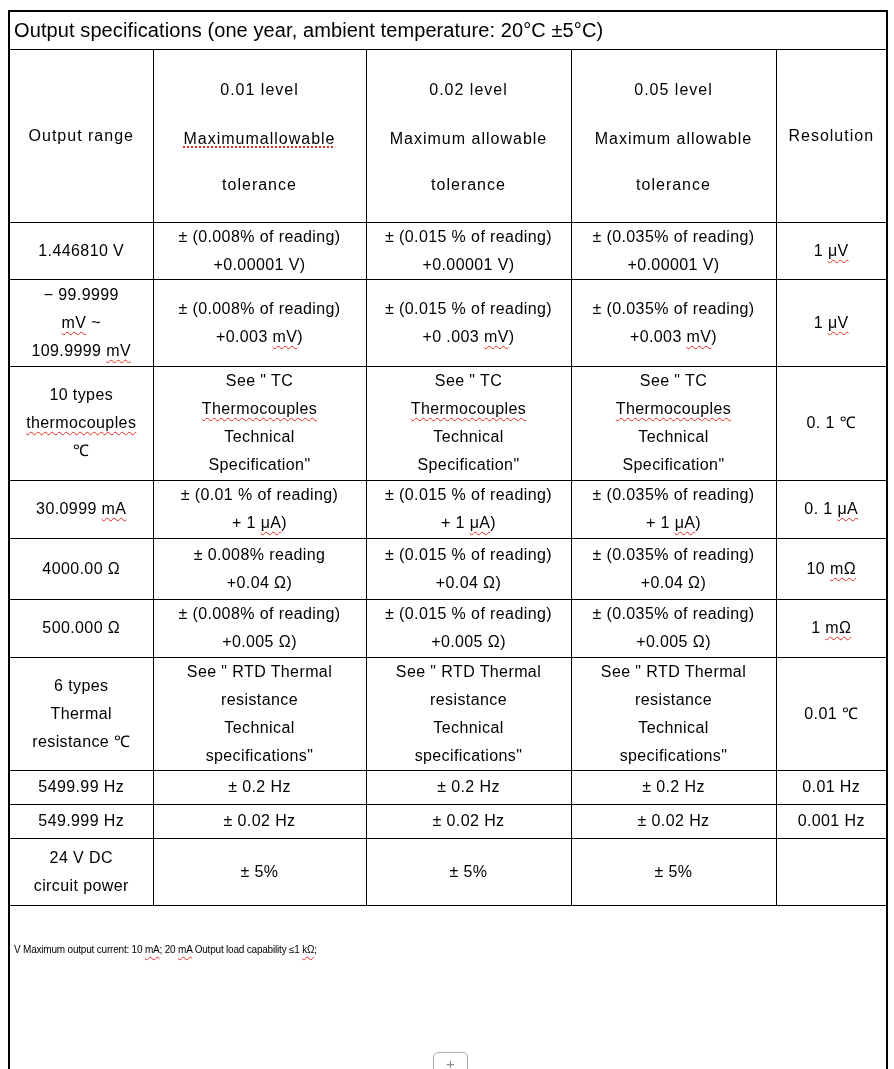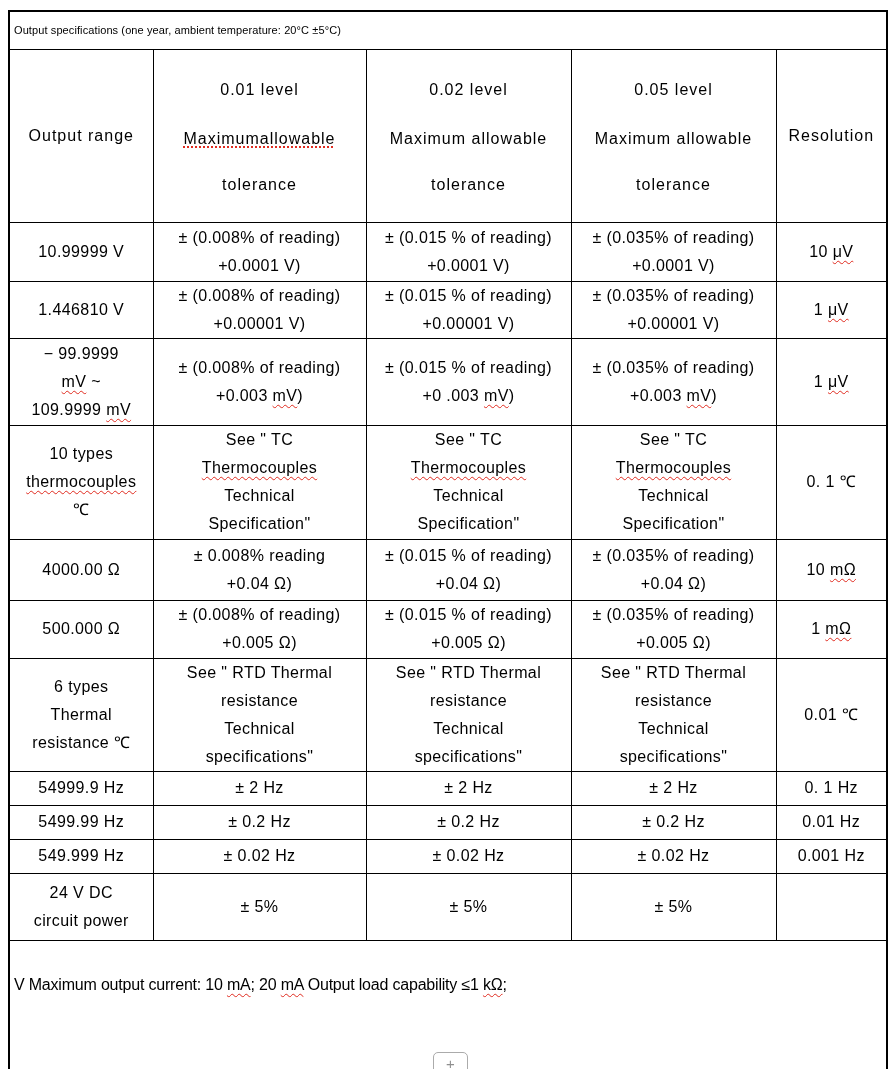--- a/index.html
+++ b/index.html
@@ -3,26 +3,26 @@
 <meta charset="utf-8">
 <style>
   html,body{margin:0;padding:0;background:#fff;}
   .page{position:relative;width:894px;height:1069px;background:#fff;overflow:hidden;
         font-family:"Liberation Sans",sans-serif;color:#000;}
   table.spec{position:absolute;left:8px;top:10px;width:878px;border-collapse:collapse;
              table-layout:fixed;border:2px solid #000;}
   td{border:1.5px solid #000;padding:0;vertical-align:middle;text-align:center;
      font-size:16px;color:#000;white-space:pre-line;letter-spacing:0.4px;line-height:28px;}
   td.title-cell{text-align:left;padding:2px 4px;letter-spacing:0.1px;line-height:22px;
-                font-size:11px;white-space:nowrap;margin-left:48px;}
+                font-size:20px;white-space:nowrap;margin-left:48px;}
   tr.header-row td{font-size:16px;letter-spacing:1px;}
   .hline1{line-height:24px;}
   .hline{line-height:18px;}
   td.notes-cell{text-align:left;vertical-align:top;padding:3px 4px 6px 4px;}
-  .note-line{font-size:16px;letter-spacing:-0.2px;line-height:26px;white-space:nowrap;}
+  .note-line{font-size:10px;letter-spacing:-0.2px;line-height:26px;white-space:nowrap;}
   .sq{text-decoration-line:underline;text-decoration-style:wavy;
       text-decoration-color:#e02b20;text-decoration-thickness:1px;
       text-underline-offset:3px;text-decoration-skip-ink:none;}
   .sqdot{text-decoration-line:underline;text-decoration-style:dotted;
       text-decoration-color:#e02b20;text-decoration-thickness:2px;
       text-underline-offset:3px;text-decoration-skip-ink:none;}
   .insert-btn{position:absolute;left:433px;top:1052px;width:33px;height:24px;
       background:#fff;border:1.5px solid #ababab;border-radius:5px;
       display:flex;justify-content:center;align-items:flex-start;cursor:pointer;}
   .insert-btn span{color:#8f8f8f;font-size:15px;line-height:15px;margin-top:3px;}
@@ -57,30 +57,20 @@
         </td>
         <td>
           <div class="hline1">0.05 level</div>
           <div class="hline">Maximum allowable</div>
           <div class="hline">tolerance</div>
         </td>
         <td>Resolution</td>
       </tr>
     </thead>
     <tbody id="table-body">
-        <tr style="height: 59px;">
-          <td class="cell">10.99999 V</td>
-          <td class="cell">± (0.008% of reading)
-+0.0001 V)</td>
-          <td class="cell">± (0.015 % of reading)
-+0.0001 V)</td>
-          <td class="cell">± (0.035% of reading)
-+0.0001 V)</td>
-          <td class="cell">10 <span class="sq">μV</span></td>
-        </tr>
         <tr style="height: 57px;">
           <td class="cell">1.446810 V</td>
           <td class="cell">± (0.008% of reading)
 +0.00001 V)</td>
           <td class="cell">± (0.015 % of reading)
 +0.00001 V)</td>
           <td class="cell">± (0.035% of reading)
 +0.00001 V)</td>
           <td class="cell">1 <span class="sq">μV</span></td>
         </tr>
@@ -107,20 +97,30 @@
           <td class="cell">See " TC
 <span class="sq">Thermocouples</span>
 Technical
 Specification"</td>
           <td class="cell">See " TC
 <span class="sq">Thermocouples</span>
 Technical
 Specification"</td>
           <td class="cell">0. 1 ℃</td>
         </tr>
+        <tr style="height: 58px;">
+          <td class="cell">30.0999 <span class="sq">mA</span></td>
+          <td class="cell">± (0.01 % of reading)
++ 1 <span class="sq">μA</span>)</td>
+          <td class="cell">± (0.015 % of reading)
++ 1 <span class="sq">μA</span>)</td>
+          <td class="cell">± (0.035% of reading)
++ 1 <span class="sq">μA</span>)</td>
+          <td class="cell">0. 1 <span class="sq">μA</span></td>
+        </tr>
         <tr style="height: 61px;">
           <td class="cell">4000.00 Ω</td>
           <td class="cell">± 0.008% reading
 +0.04 Ω)</td>
           <td class="cell">± (0.015 % of reading)
 +0.04 Ω)</td>
           <td class="cell">± (0.035% of reading)
 +0.04 Ω)</td>
           <td class="cell">10 <span class="sq">mΩ</span></td>
         </tr>
@@ -144,27 +144,20 @@
 specifications"</td>
           <td class="cell">See " RTD Thermal
 resistance
 Technical
 specifications"</td>
           <td class="cell">See " RTD Thermal
 resistance
 Technical
 specifications"</td>
           <td class="cell">0.01 ℃</td>
-        </tr>
-        <tr style="height: 34px;">
-          <td class="cell">54999.9 Hz</td>
-          <td class="cell">± 2 Hz</td>
-          <td class="cell">± 2 Hz</td>
-          <td class="cell">± 2 Hz</td>
-          <td class="cell">0. 1 Hz</td>
         </tr>
         <tr style="height: 34px;">
           <td class="cell">5499.99 Hz</td>
           <td class="cell">± 0.2 Hz</td>
           <td class="cell">± 0.2 Hz</td>
           <td class="cell">± 0.2 Hz</td>
           <td class="cell">0.01 Hz</td>
         </tr>
         <tr style="height: 34px; margin-left: 16px;">
           <td class="cell">549.999 Hz</td>

